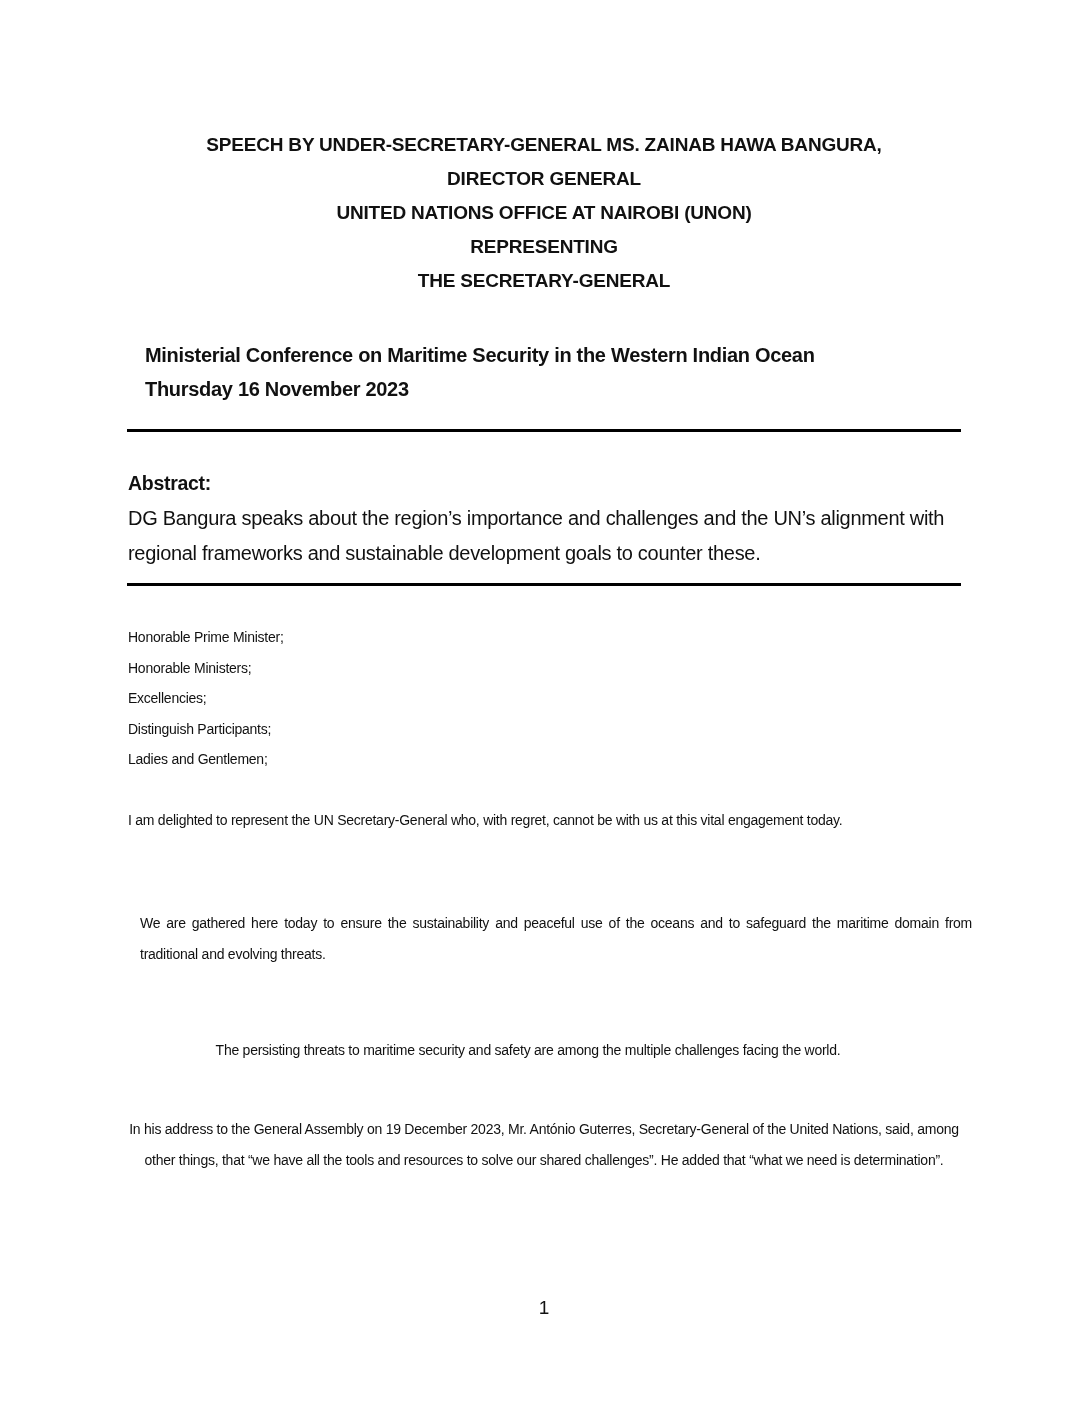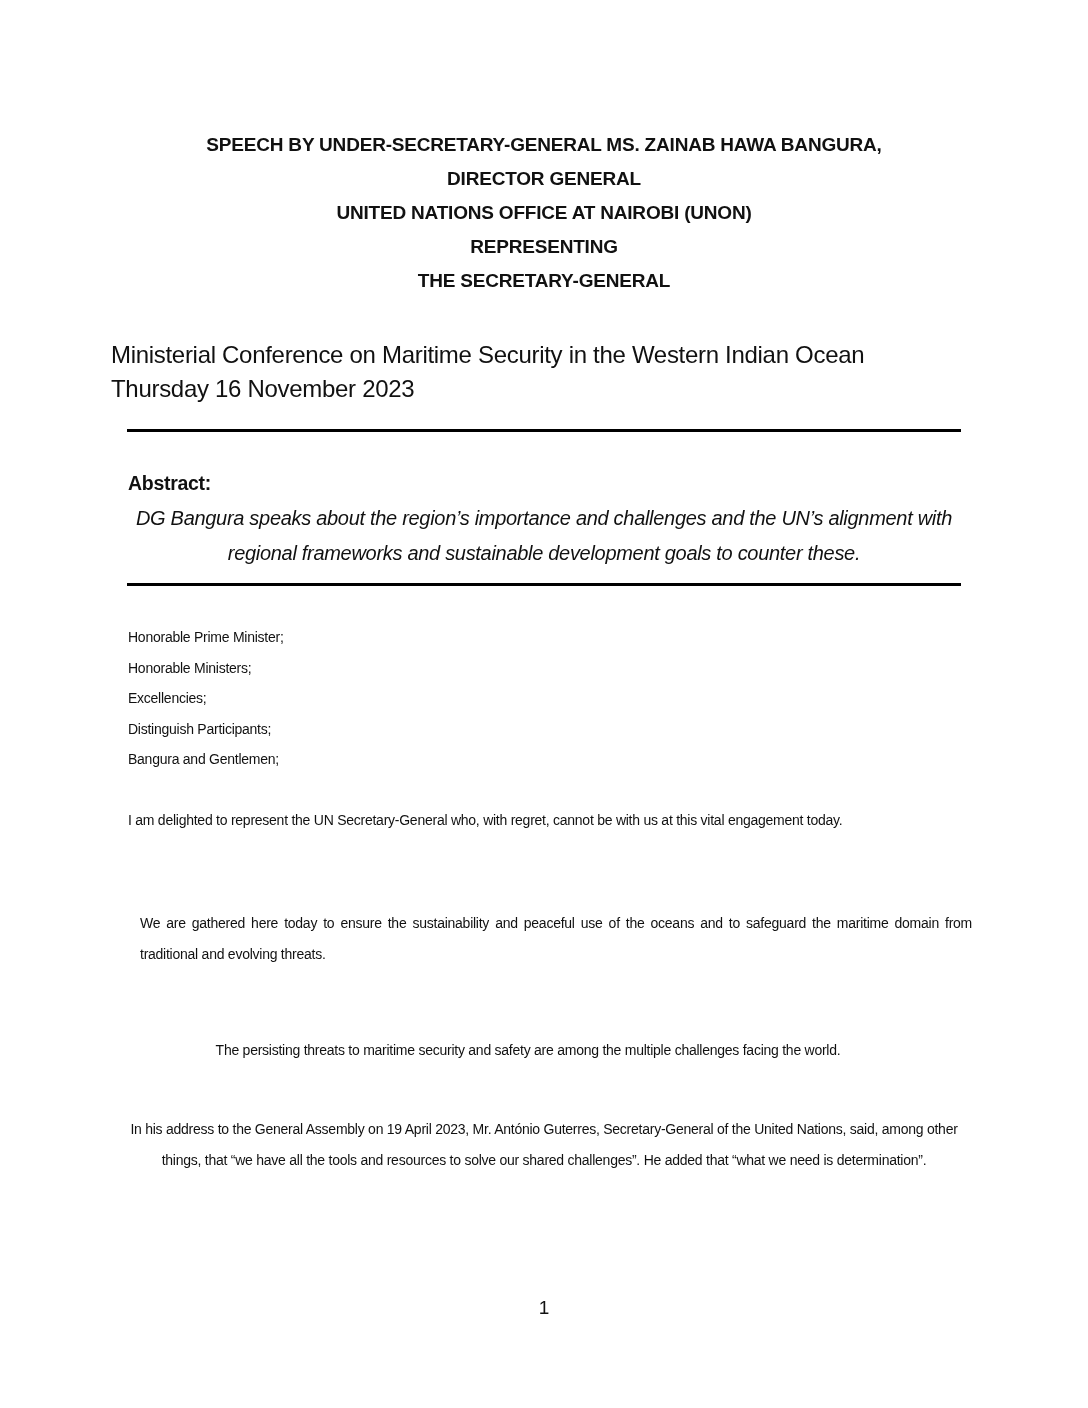--- a/index.html
+++ b/index.html
@@ -29,25 +29,25 @@
       width: 1088px;
       text-align: center;
       font-weight: bold;
       font-size: 19px;
       line-height: 34px;
       letter-spacing: -0.2px;
     }
     .title-line { display: block; }
     .event-block {
       position: absolute;
-      left: 111px;
+      left: 145px;
       top: 338px;
       width: 832px;
-      font-weight: normal;
-      font-size: 24px;
+      font-weight: bold;
+      font-size: 20px;
       line-height: 34px;
       letter-spacing: -0.3px;
     }
     .rule {
       position: absolute;
       left: 127px;
       width: 834px;
       height: 3px;
       background: #000000;
     }
@@ -56,21 +56,21 @@
     .abstract-block {
       position: absolute;
       left: 128px;
       top: 442px;
       width: 832px;
       font-size: 20px;
       line-height: 35px;
       margin-top: 24px;
     }
     .abstract-label { font-weight: bold; display: block; font-size: 19.5px; letter-spacing: -0.3px; }
-    .abstract-text { font-style: italic; display: block; letter-spacing: -0.3px; text-align: center; }
+    .abstract-text { display: block; letter-spacing: -0.3px; }
     .body-text {
       position: absolute;
       left: 128px;
       width: 832px;
       font-size: 14px;
       line-height: 30.5px;
       letter-spacing: -0.25px;
     }
     .salutations { top: 622px; }
     .salutation { display: block; }
@@ -115,23 +115,23 @@
     <span class="abstract-text">DG Bangura speaks about the region’s importance and challenges and the UN’s alignment with regional frameworks and sustainable development goals to counter these.</span>
   </div>
 
   <div class="rule rule-bottom"></div>
 
   <div class="body-text salutations">
     <span class="salutation">Honorable Prime Minister;</span>
     <span class="salutation">Honorable Ministers;</span>
     <span class="salutation">Excellencies;</span>
     <span class="salutation">Distinguish Participants;</span>
-    <span class="salutation">Bangura and Gentlemen;</span>
+    <span class="salutation">Ladies and Gentlemen;</span>
   </div>
 
   <p class="body-text para justify p1" style="margin:0;">I am delighted to represent the UN Secretary-General who, with regret, cannot be with us at this vital engagement today.</p>
   <p class="body-text para justify p2" style="margin:12px;">We are gathered here today to ensure the sustainability and peaceful use of the oceans and to safeguard the maritime domain from traditional and evolving threats.</p>
   <p class="body-text para p3" style="margin:0; width:800px;">The persisting threats to maritime security and safety are among the multiple challenges facing the world.</p>
-  <p class="body-text para p4" style="margin:0;">In his address to the General Assembly on 19 April 2023, Mr. António Guterres, Secretary-General of the United Nations, said, among other things, that “we have all the tools and resources to solve our shared challenges”. He added that “what we need is determination”.</p>
+  <p class="body-text para p4" style="margin:0;">In his address to the General Assembly on 19 December 2023, Mr. António Guterres, Secretary-General of the United Nations, said, among other things, that “we have all the tools and resources to solve our shared challenges”. He added that “what we need is determination”.</p>
 
   <div class="page-number">1</div>
 
 </div>
 
 </body></html>

